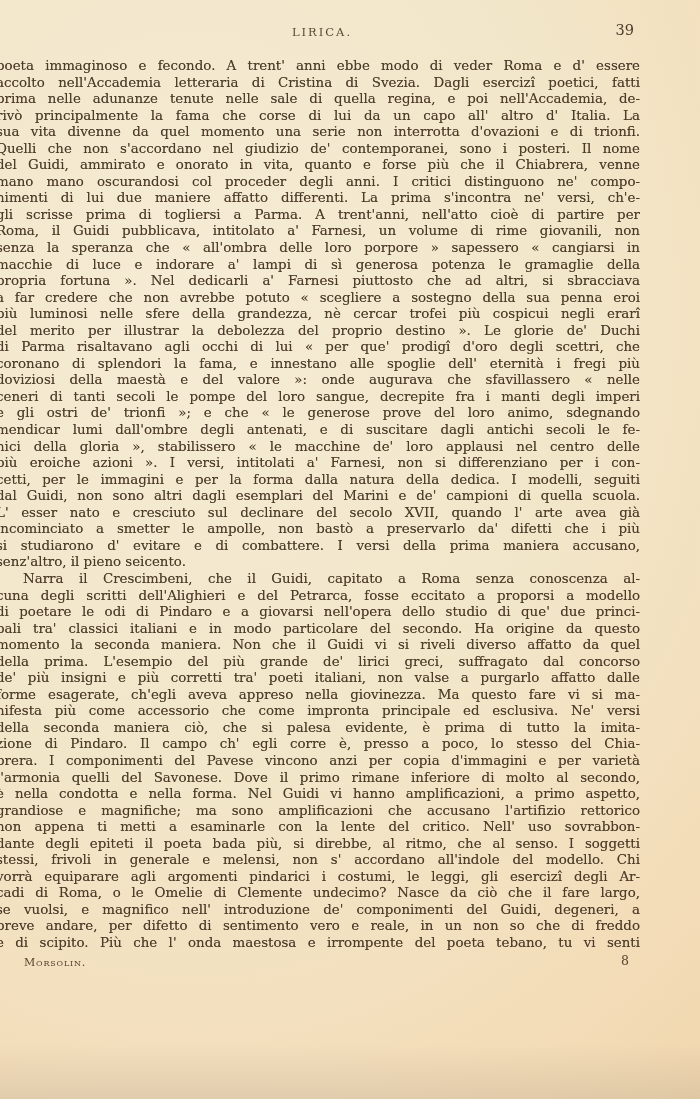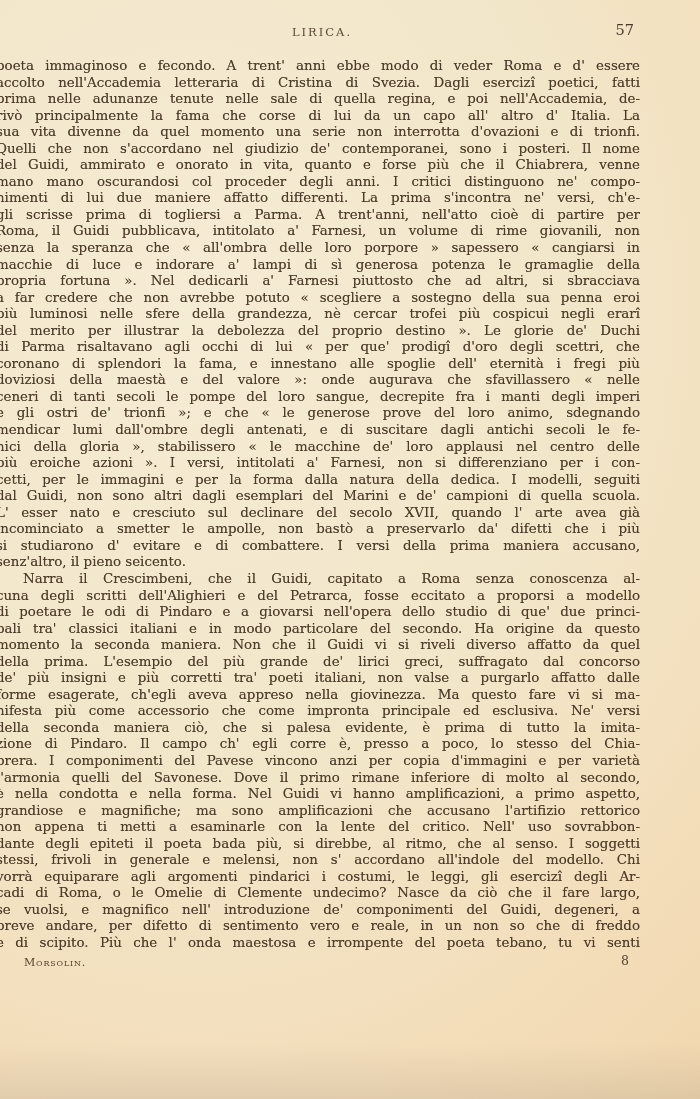--- a/index.html
+++ b/index.html
@@ -69,21 +69,21 @@
     color: #55422f;
   }
 </style>
 </head>
 <body>
 
 <div class="page">
 
   <div class="running-title">LIRICA.</div>
 
-  <div class="page-number">57</div>
+  <div class="page-number">39</div>
 
   <div class="text-block">
     <div class="para para1">
         <div class="line">poeta immaginoso e fecondo. A trent' anni ebbe modo di veder Roma e d' essere</div>
         <div class="line">accolto nell'Accademia letteraria di Cristina di Svezia. Dagli esercizî poetici, fatti</div>
         <div class="line">prima nelle adunanze tenute nelle sale di quella regina, e poi nell'Accademia, de-</div>
         <div class="line">rivò principalmente la fama che corse di lui da un capo all' altro d' Italia. La</div>
         <div class="line">sua vita divenne da quel momento una serie non interrotta d'ovazioni e di trionfi.</div>
         <div class="line">Quelli che non s'accordano nel giudizio de' contemporanei, sono i posteri. Il nome</div>
         <div class="line">del Guidi, ammirato e onorato in vita, quanto e forse più che il Chiabrera, venne</div>

